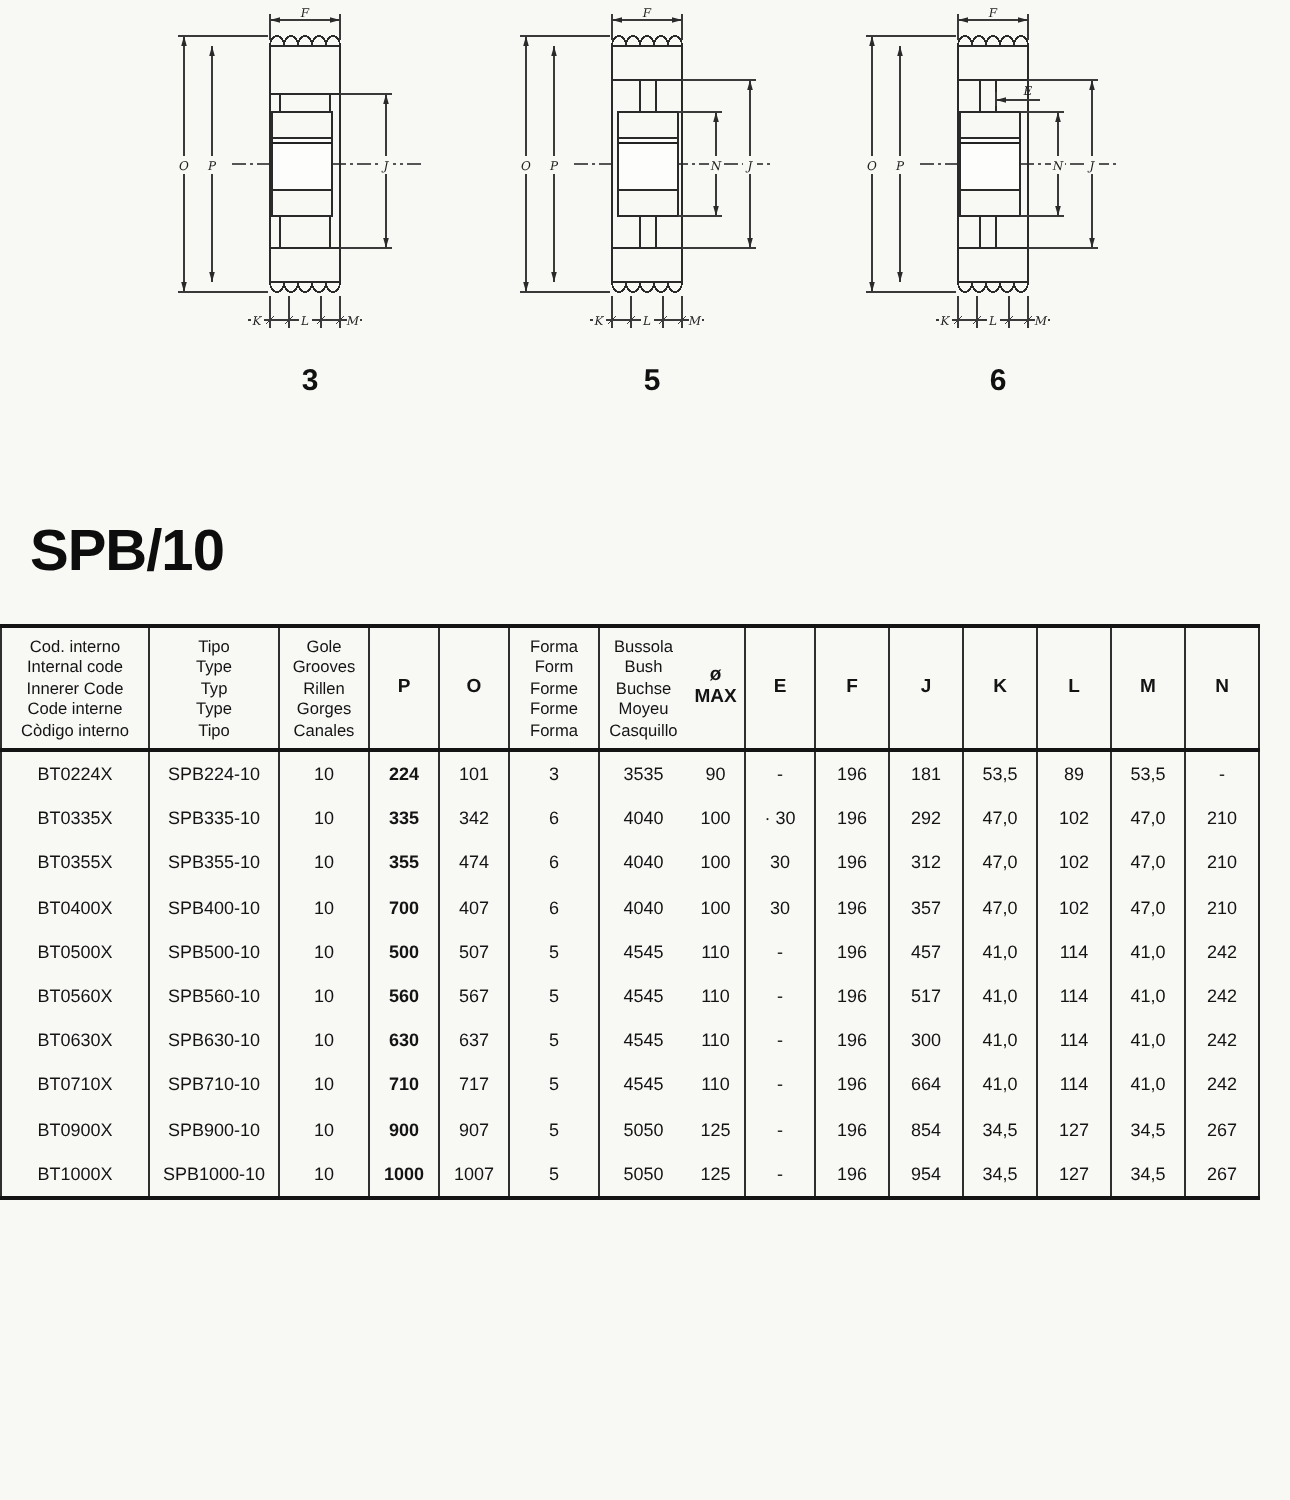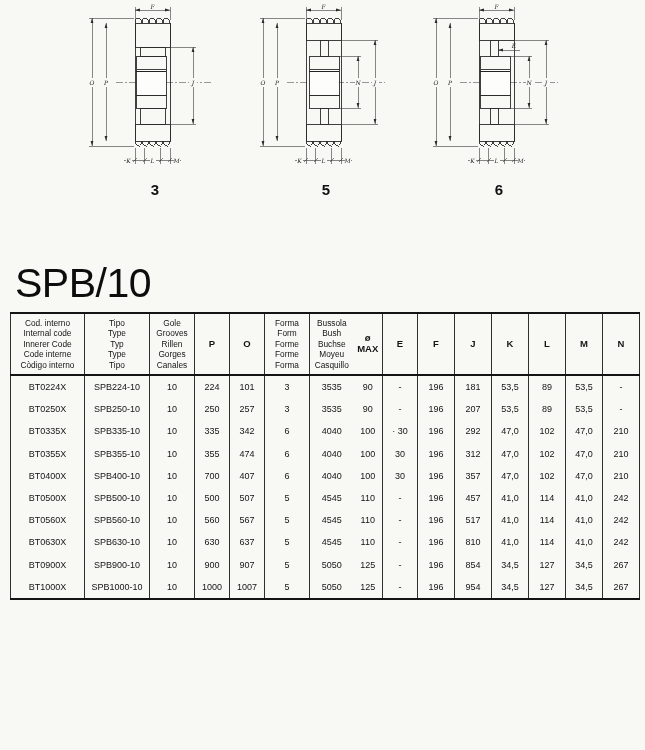--- a/index.html
+++ b/index.html
@@ -16,43 +16,43 @@
   .ln{stroke:#2a2a2a;stroke-width:0.9;fill:none}
   .thin{stroke:#3a3a3a;stroke-width:0.6;fill:none}
   .cl{stroke:#555;stroke-width:0.6;fill:none;stroke-dasharray:7 2 1.5 2}
   .ar{fill:#2a2a2a;stroke:none}
   .dim{font:italic 6px "DejaVu Serif", serif;fill:#1d1d1d}
   .bg{fill:#f8f8f5;stroke:none}
   .bore{fill:#fdfdfc}
   
   .page-title{
     position:absolute;left:15px;top:260px;
-    font-size:41px;font-weight:400;letter-spacing:-0.5px;color:#0d0d0d;
+    font-size:29px;font-weight:700;letter-spacing:-0.5px;color:#0d0d0d;
   }
   
   table.spec{
-    position:absolute;left:10px;top:312px;width:629px;
+    position:absolute;left:0;top:312px;width:629px;
     border-collapse:collapse;table-layout:fixed;
     border-top:2.2px solid #141414;
     border-bottom:2.8px solid #141414;
     border-left:1.2px solid #2a2a2a;
     border-right:1.2px solid #2a2a2a;
   }
   .spec th,.spec td{
     border-left:1px solid #2f2f2f;
     padding:0;text-align:center;vertical-align:middle;color:#141414;
   }
   .spec thead th{
     border-bottom:2.4px solid #141414;
     font-weight:400;font-size:8.3px;line-height:10.6px;
     white-space:pre-line;height:60px;
   }
   .spec thead th.b{font-weight:700;font-size:9.5px}
   .spec tbody td{font-size:9px;height:22.2px;font-weight:400}
-  .spec td.pcol{font-weight:400}
+  .spec td.pcol{font-weight:700}
   .spec .nl{border-left:none}
 </style>
 </head>
 <body>
 
 <div class="diagram" id="d3">
   <svg viewBox="0 0 150 168" width="150" height="168">
     <defs>
         <pattern id="h3" patternUnits="userSpaceOnUse" width="4" height="4" patternTransform="rotate(45)">
           <line x1="0" y1="0" x2="0" y2="4" stroke="#4a4a4a" stroke-width="1"></line>
@@ -351,37 +351,20 @@
         <td class="nl">90</td>
         <td>-</td>
         <td>196</td>
         <td>181</td>
         <td>53,5</td>
         <td>89</td>
         <td>53,5</td>
         <td>-</td>
       </tr>
       <tr>
-        <td>BT0250X</td>
-        <td>SPB250-10</td>
-        <td>10</td>
-        <td class="pcol">250</td>
-        <td>257</td>
-        <td>3</td>
-        <td>3535</td>
-        <td class="nl">90</td>
-        <td>-</td>
-        <td>196</td>
-        <td>207</td>
-        <td>53,5</td>
-        <td>89</td>
-        <td>53,5</td>
-        <td>-</td>
-      </tr>
-      <tr>
         <td>BT0335X</td>
         <td>SPB335-10</td>
         <td>10</td>
         <td class="pcol">335</td>
         <td>342</td>
         <td>6</td>
         <td>4040</td>
         <td class="nl">100</td>
         <td>· 30</td>
         <td>196</td>
@@ -463,21 +446,38 @@
         <td>BT0630X</td>
         <td>SPB630-10</td>
         <td>10</td>
         <td class="pcol">630</td>
         <td>637</td>
         <td>5</td>
         <td>4545</td>
         <td class="nl">110</td>
         <td>-</td>
         <td>196</td>
-        <td>810</td>
+        <td>300</td>
+        <td>41,0</td>
+        <td>114</td>
+        <td>41,0</td>
+        <td>242</td>
+      </tr>
+      <tr>
+        <td>BT0710X</td>
+        <td>SPB710-10</td>
+        <td>10</td>
+        <td class="pcol">710</td>
+        <td>717</td>
+        <td>5</td>
+        <td>4545</td>
+        <td class="nl">110</td>
+        <td>-</td>
+        <td>196</td>
+        <td>664</td>
         <td>41,0</td>
         <td>114</td>
         <td>41,0</td>
         <td>242</td>
       </tr>
       <tr>
         <td>BT0900X</td>
         <td>SPB900-10</td>
         <td>10</td>
         <td class="pcol">900</td>

